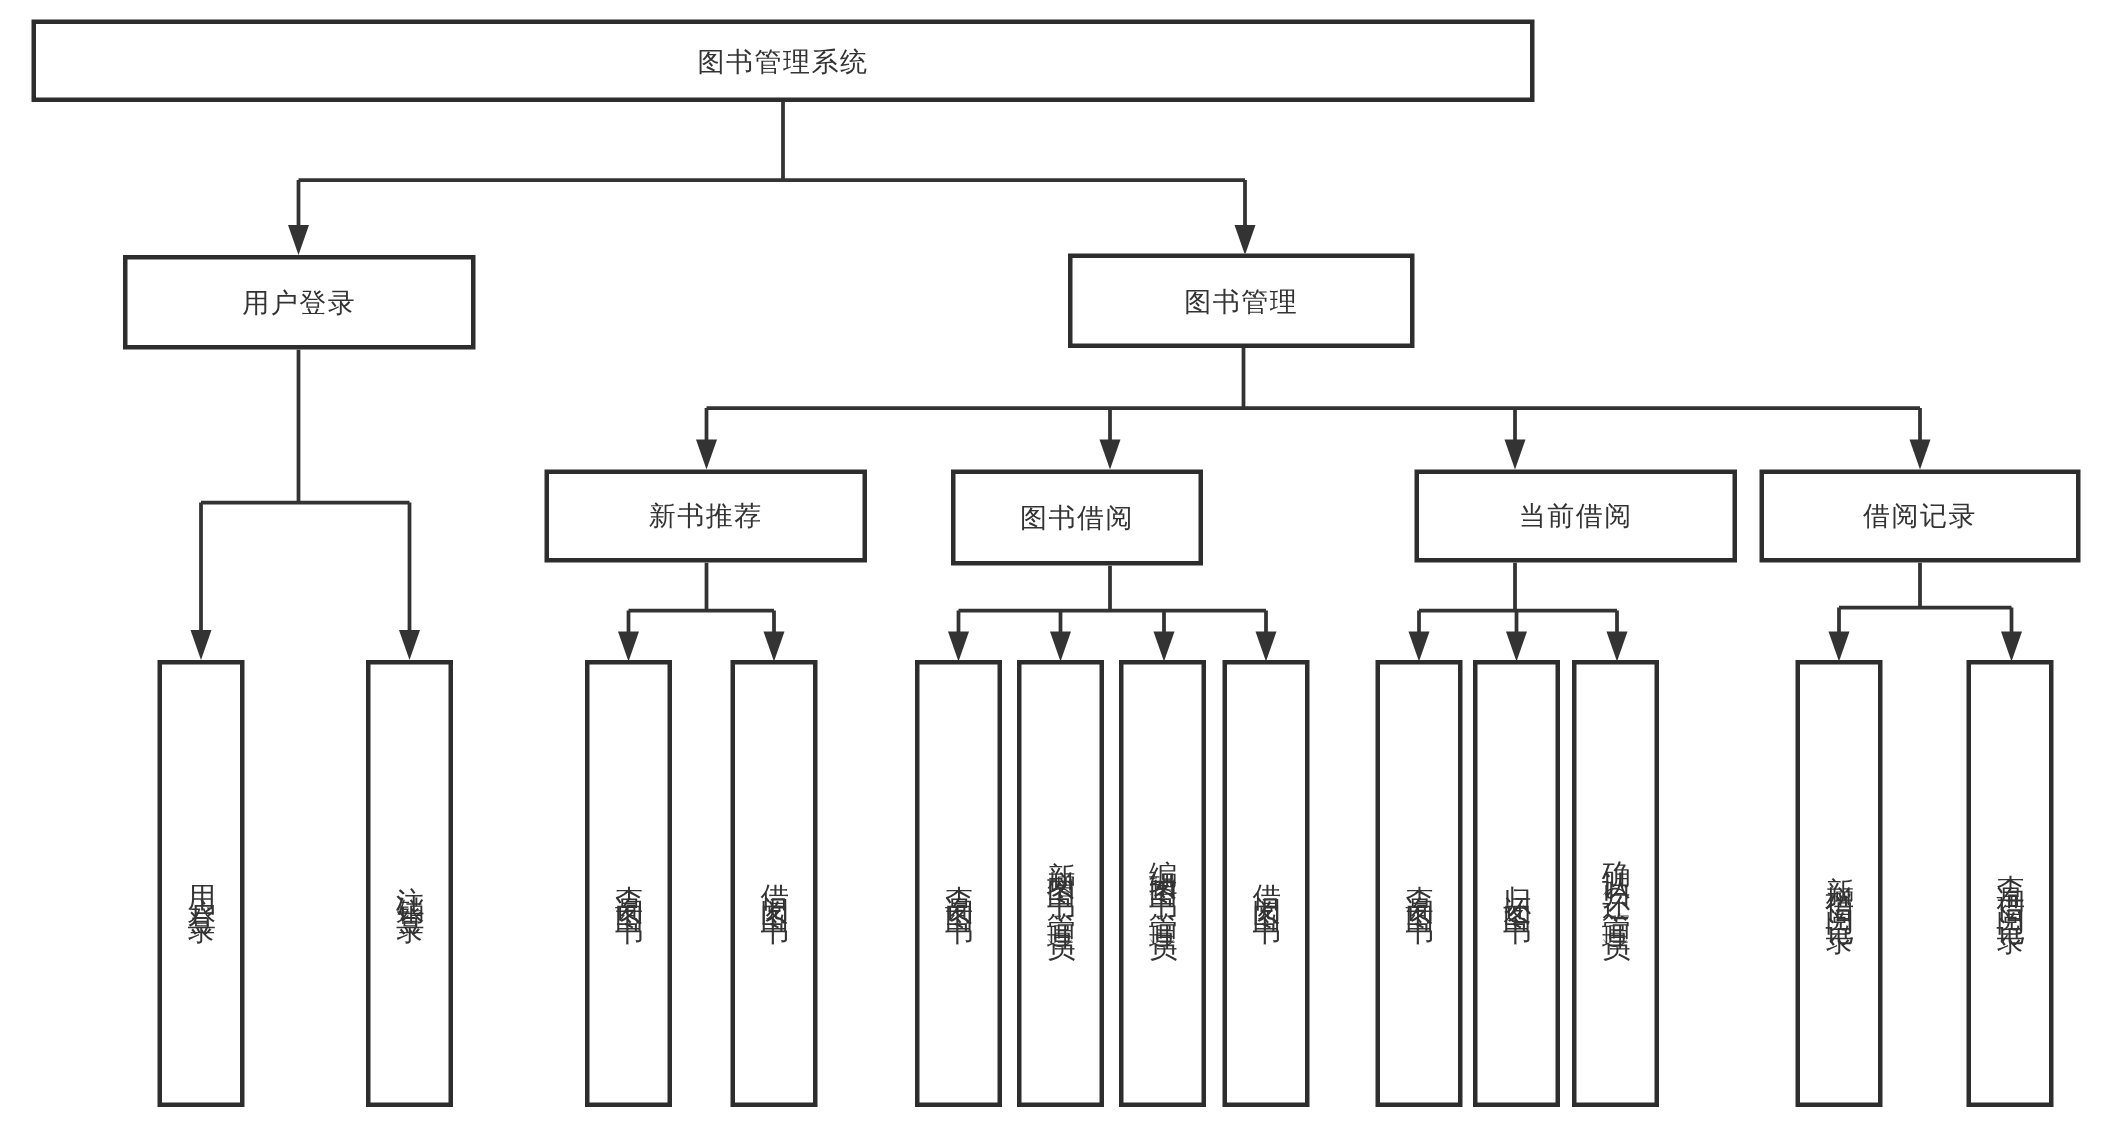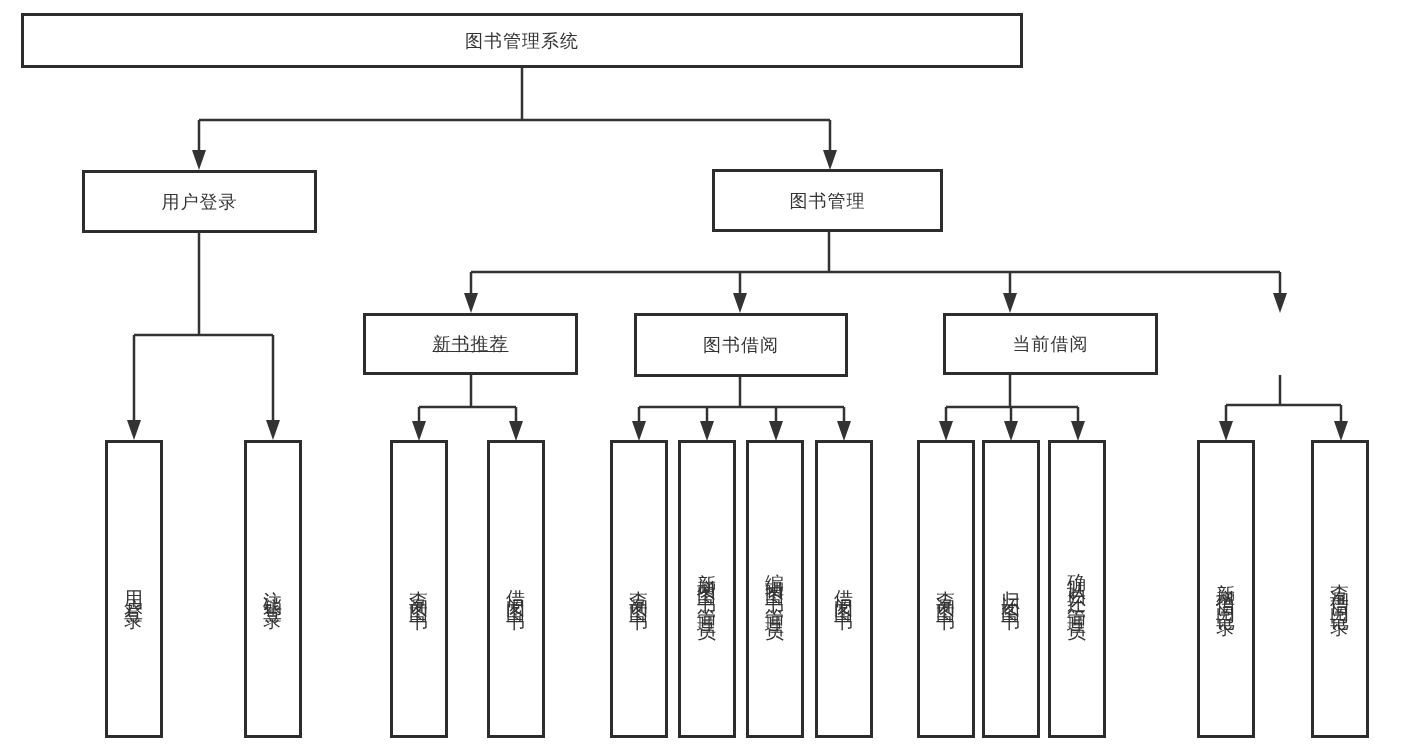--- a/index.html
+++ b/index.html
@@ -96,23 +96,24 @@
     <path d="M1280 375 V405 M1226 405 H1341 M1226 405 V423 M1341 405 V423"></path>
     <polygon points="1219,421 1233,421 1226,441"></polygon>
     <polygon points="1334,421 1348,421 1341,441"></polygon>
   </svg>
 
   <div class="node hnode" style="left:21px; top:13px; width:1002px; height:55px;">图书管理系统</div>
 
   <div class="node hnode" style="left:82px; top:170px; width:235px; height:63px;">用户登录</div>
   <div class="node hnode" style="left:712px; top:169px; width:231px; height:63px;text-align:right;">图书管理</div>
 
-  <div class="node hnode" style="left:363px; top:313px; width:215px; height:62px;text-decoration:underline;">新书推荐</div>
-  <div class="node hnode" style="left:634px; top:313px; width:214px; height:64px;">图书借阅</div>
+  <div class="node hnode" style="left:363px; top:313px; width:215px; height:62px;">新书推荐</div>
+  <div class="node hnode" style="left:634px; top:313px; width:168px; height:64px;">图书借阅</div>
   <div class="node hnode" style="left:903px; top:313px; width:215px; height:62px;margin-left:40px;">当前借阅</div>
+  <div class="node hnode" style="left:1173px; top:313px; width:214px; height:62px;">借阅记录</div>
 
   <div class="node vnode" style="left:105px;">
     <span class="vlabel">用户登录</span>
   </div>
   <div class="node vnode" style="left:244px;">
     <span class="vlabel">注销登录</span>
   </div>
 
   <div class="node vnode" style="left:390px;">
     <span class="vlabel">查询图书</span>

